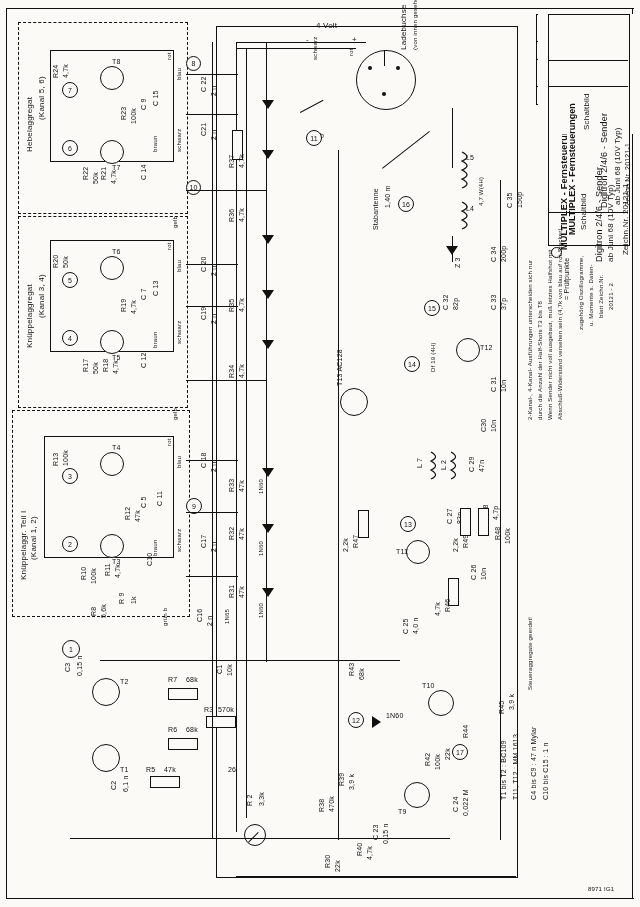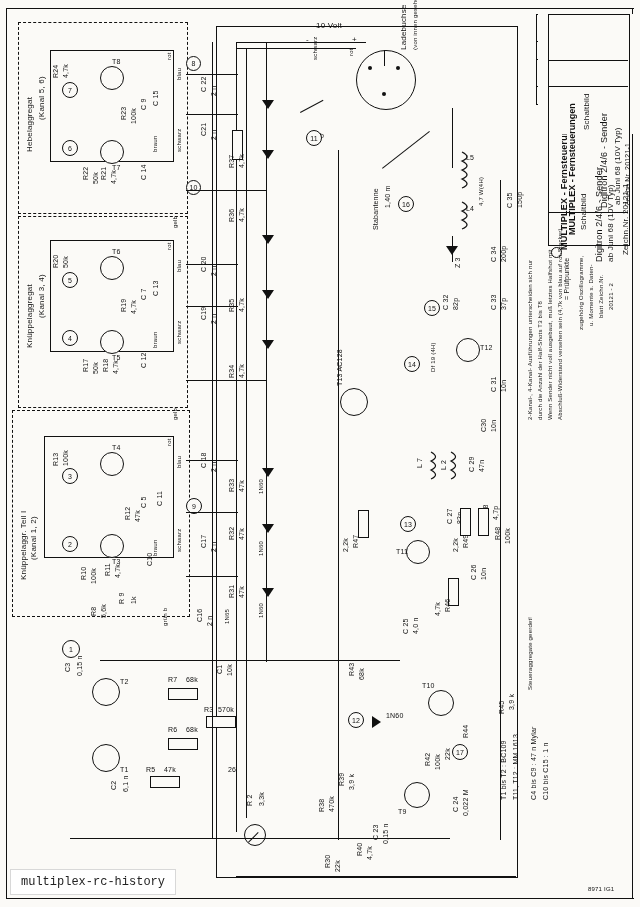--- a/index.html
+++ b/index.html
@@ -111,21 +111,21 @@
 
   <div class="solid-box" style="left:216px;top:26px;width:300px;height:850px;"></div>
 
   <div class="plug" style="left:356px;top:50px;width:58px;height:58px;"></div>
   <div class="node" style="left:368px;top:66px;"></div>
   <div class="node" style="left:396px;top:66px;"></div>
   <div class="node" style="left:382px;top:92px;"></div>
   <div class="ln vl" style="left:384px;top:50px;height:16px;"></div>
   <div class="lbl s8 rot" style="left:400px;top:50px;">Ladebuchse</div>
   <div class="lbl s6 rot" style="left:412px;top:50px;">(von innen gesehen)</div>
-  <div class="lbl s8" style="left:316px;top:22px;">10 Volt</div>
+  <div class="lbl s8" style="left:316px;top:22px;">4 Volt</div>
   <div class="lbl s8" style="left:306px;top:36px;">-</div>
   <div class="lbl s8" style="left:352px;top:36px;">+</div>
   <div class="lbl s6 rot" style="left:312px;top:60px;">schwarz</div>
   <div class="lbl s6 rot" style="left:348px;top:56px;">rot</div>
   <div class="lbl s7" style="left:310px;top:132px;">gelb</div>
 
   <div class="ln hl" style="left:236px;top:42px;width:130px;"></div>
   <div class="ln hl" style="left:236px;top:48px;width:120px;"></div>
   <div class="ln vl" style="left:236px;top:42px;height:790px;"></div>
   <div class="ln vl" style="left:246px;top:48px;height:770px;"></div>
@@ -424,14 +424,13 @@
   <div class="ln hl" style="left:186px;top:576px;width:52px;"></div>
   <div class="ln hl" style="left:100px;top:660px;width:300px;"></div>
   <div class="ln hl" style="left:70px;top:838px;width:380px;"></div>
   <div class="ln vl" style="left:212px;top:42px;height:796px;"></div>
   <div class="ln vl" style="left:266px;top:42px;height:620px;"></div>
   <div class="ln vl" style="left:338px;top:150px;height:690px;"></div>
   <div class="ln vl" style="left:452px;top:108px;height:60px;"></div>
   <div class="ln vl" style="left:500px;top:180px;height:660px;"></div>
   <div class="ln hl" style="left:236px;top:876px;width:280px;"></div>
 
-  <div class="wm">multiplex-rc-history</div>
 </div>
 
 </body></html>

